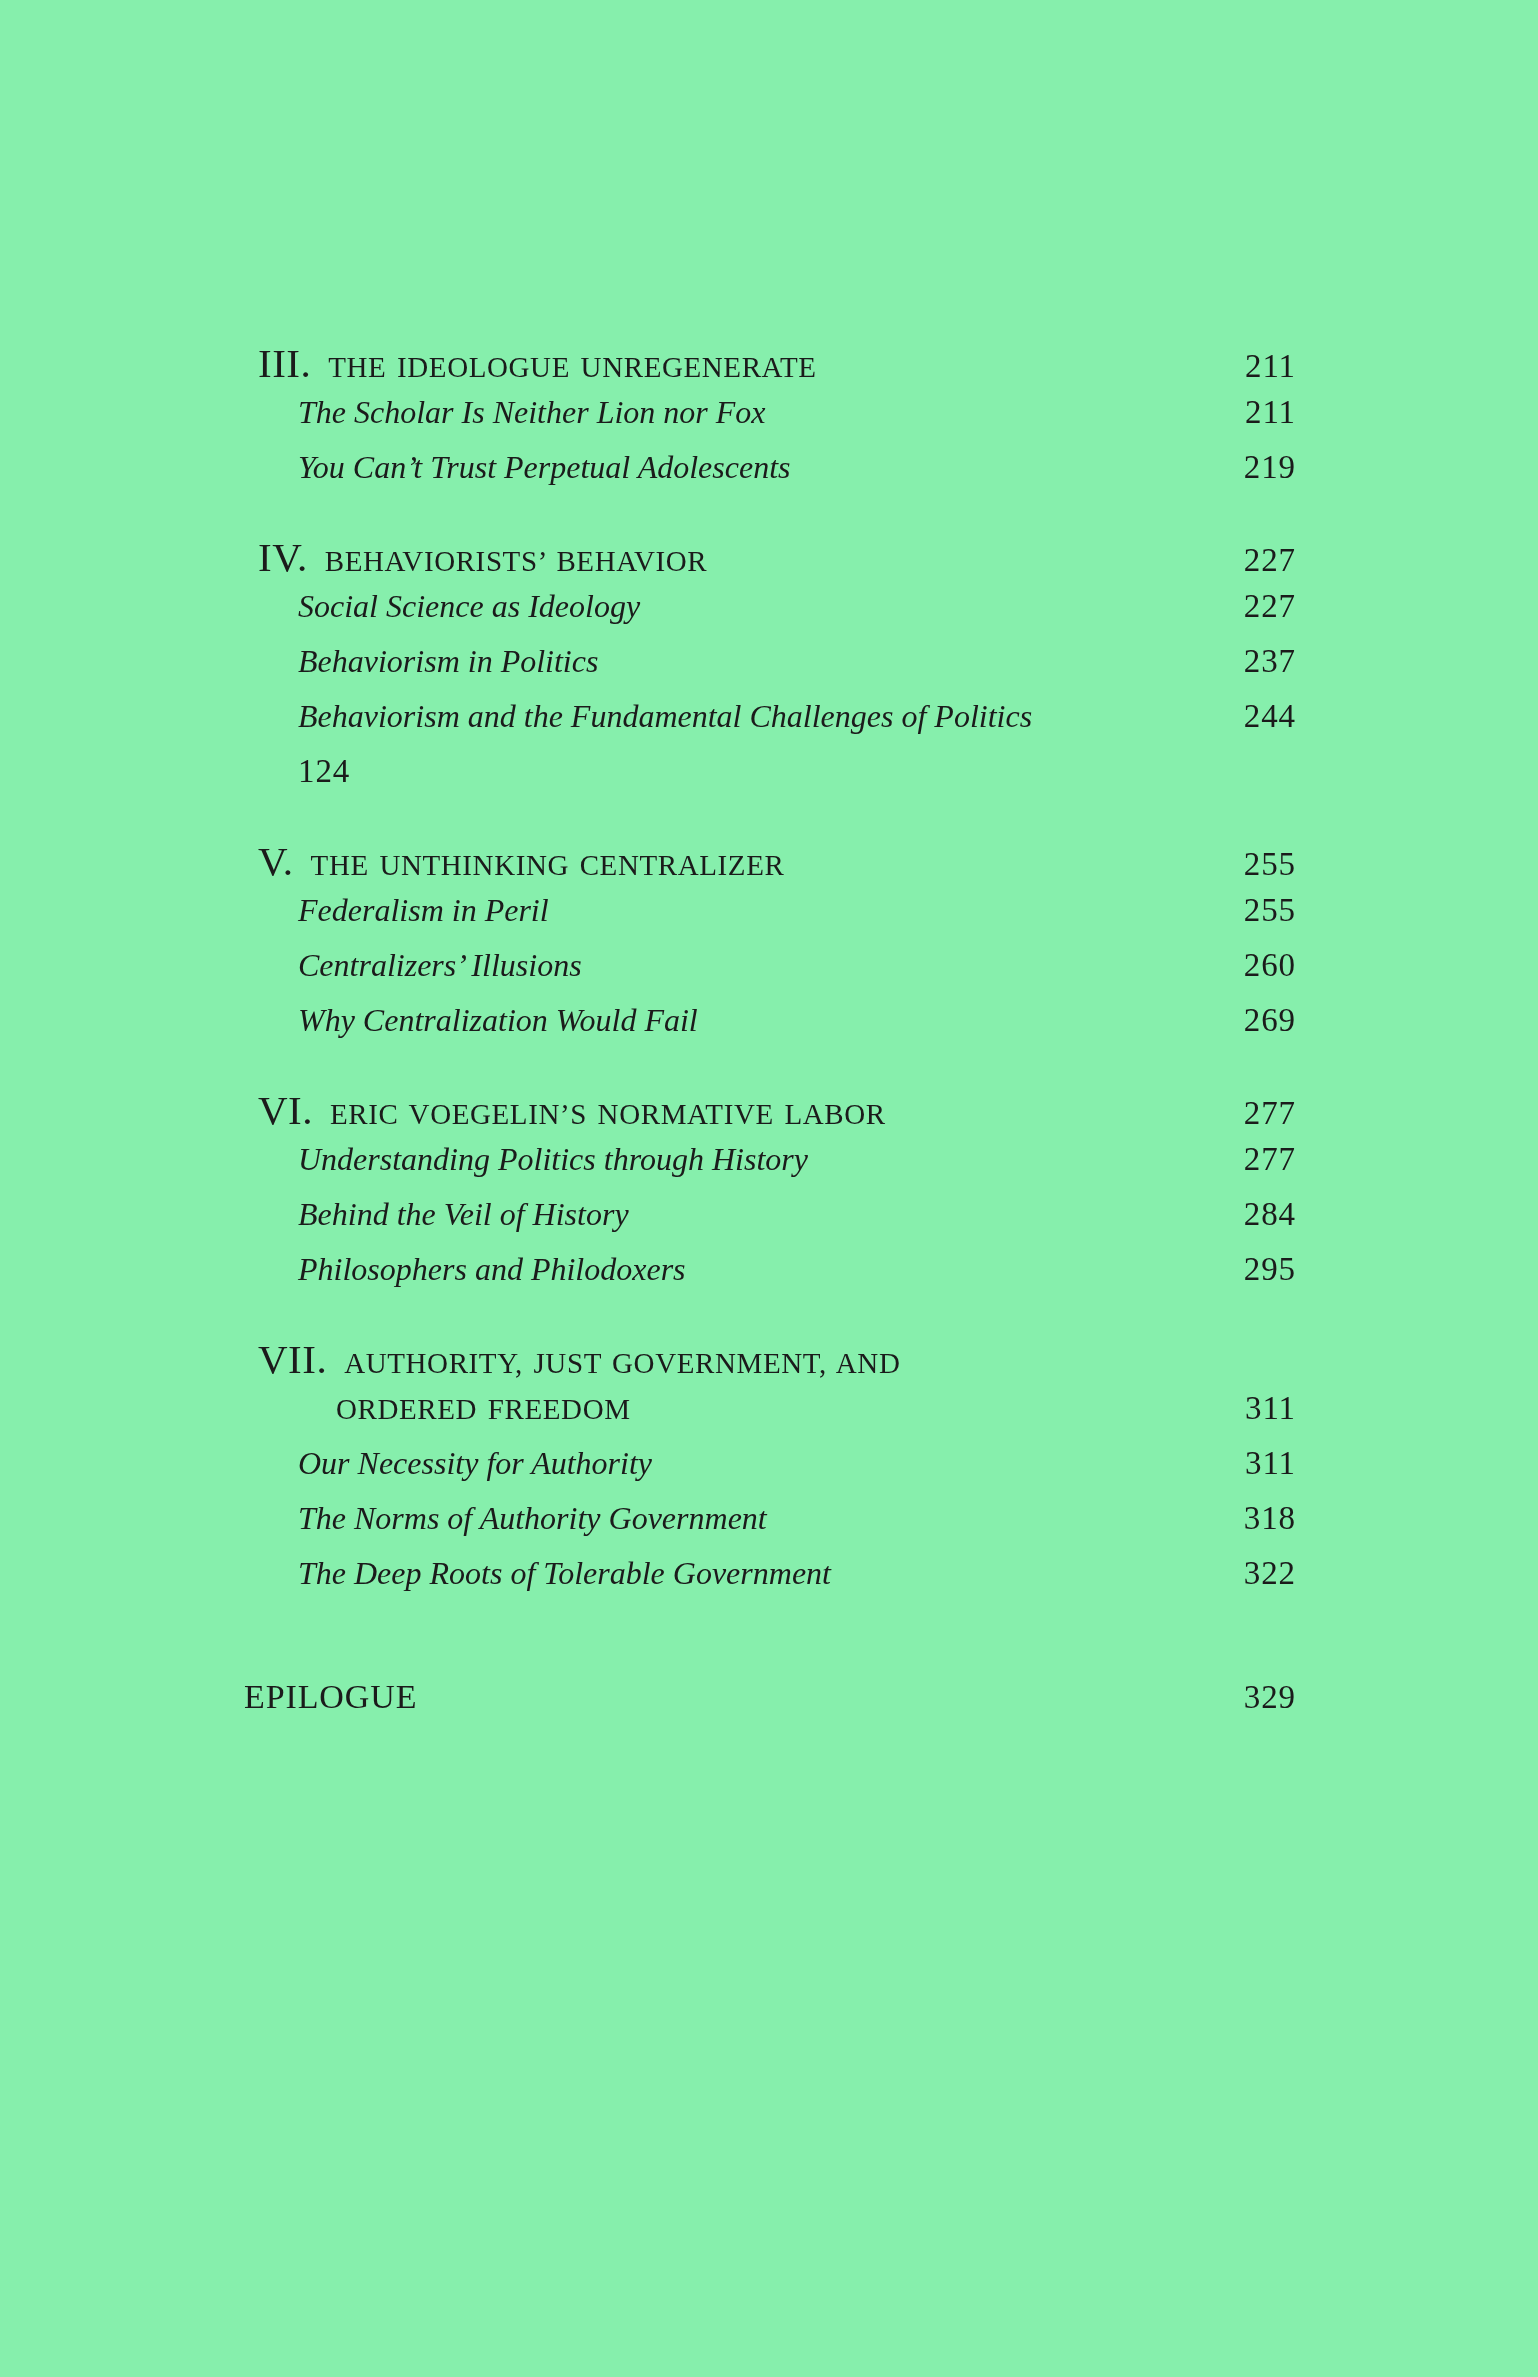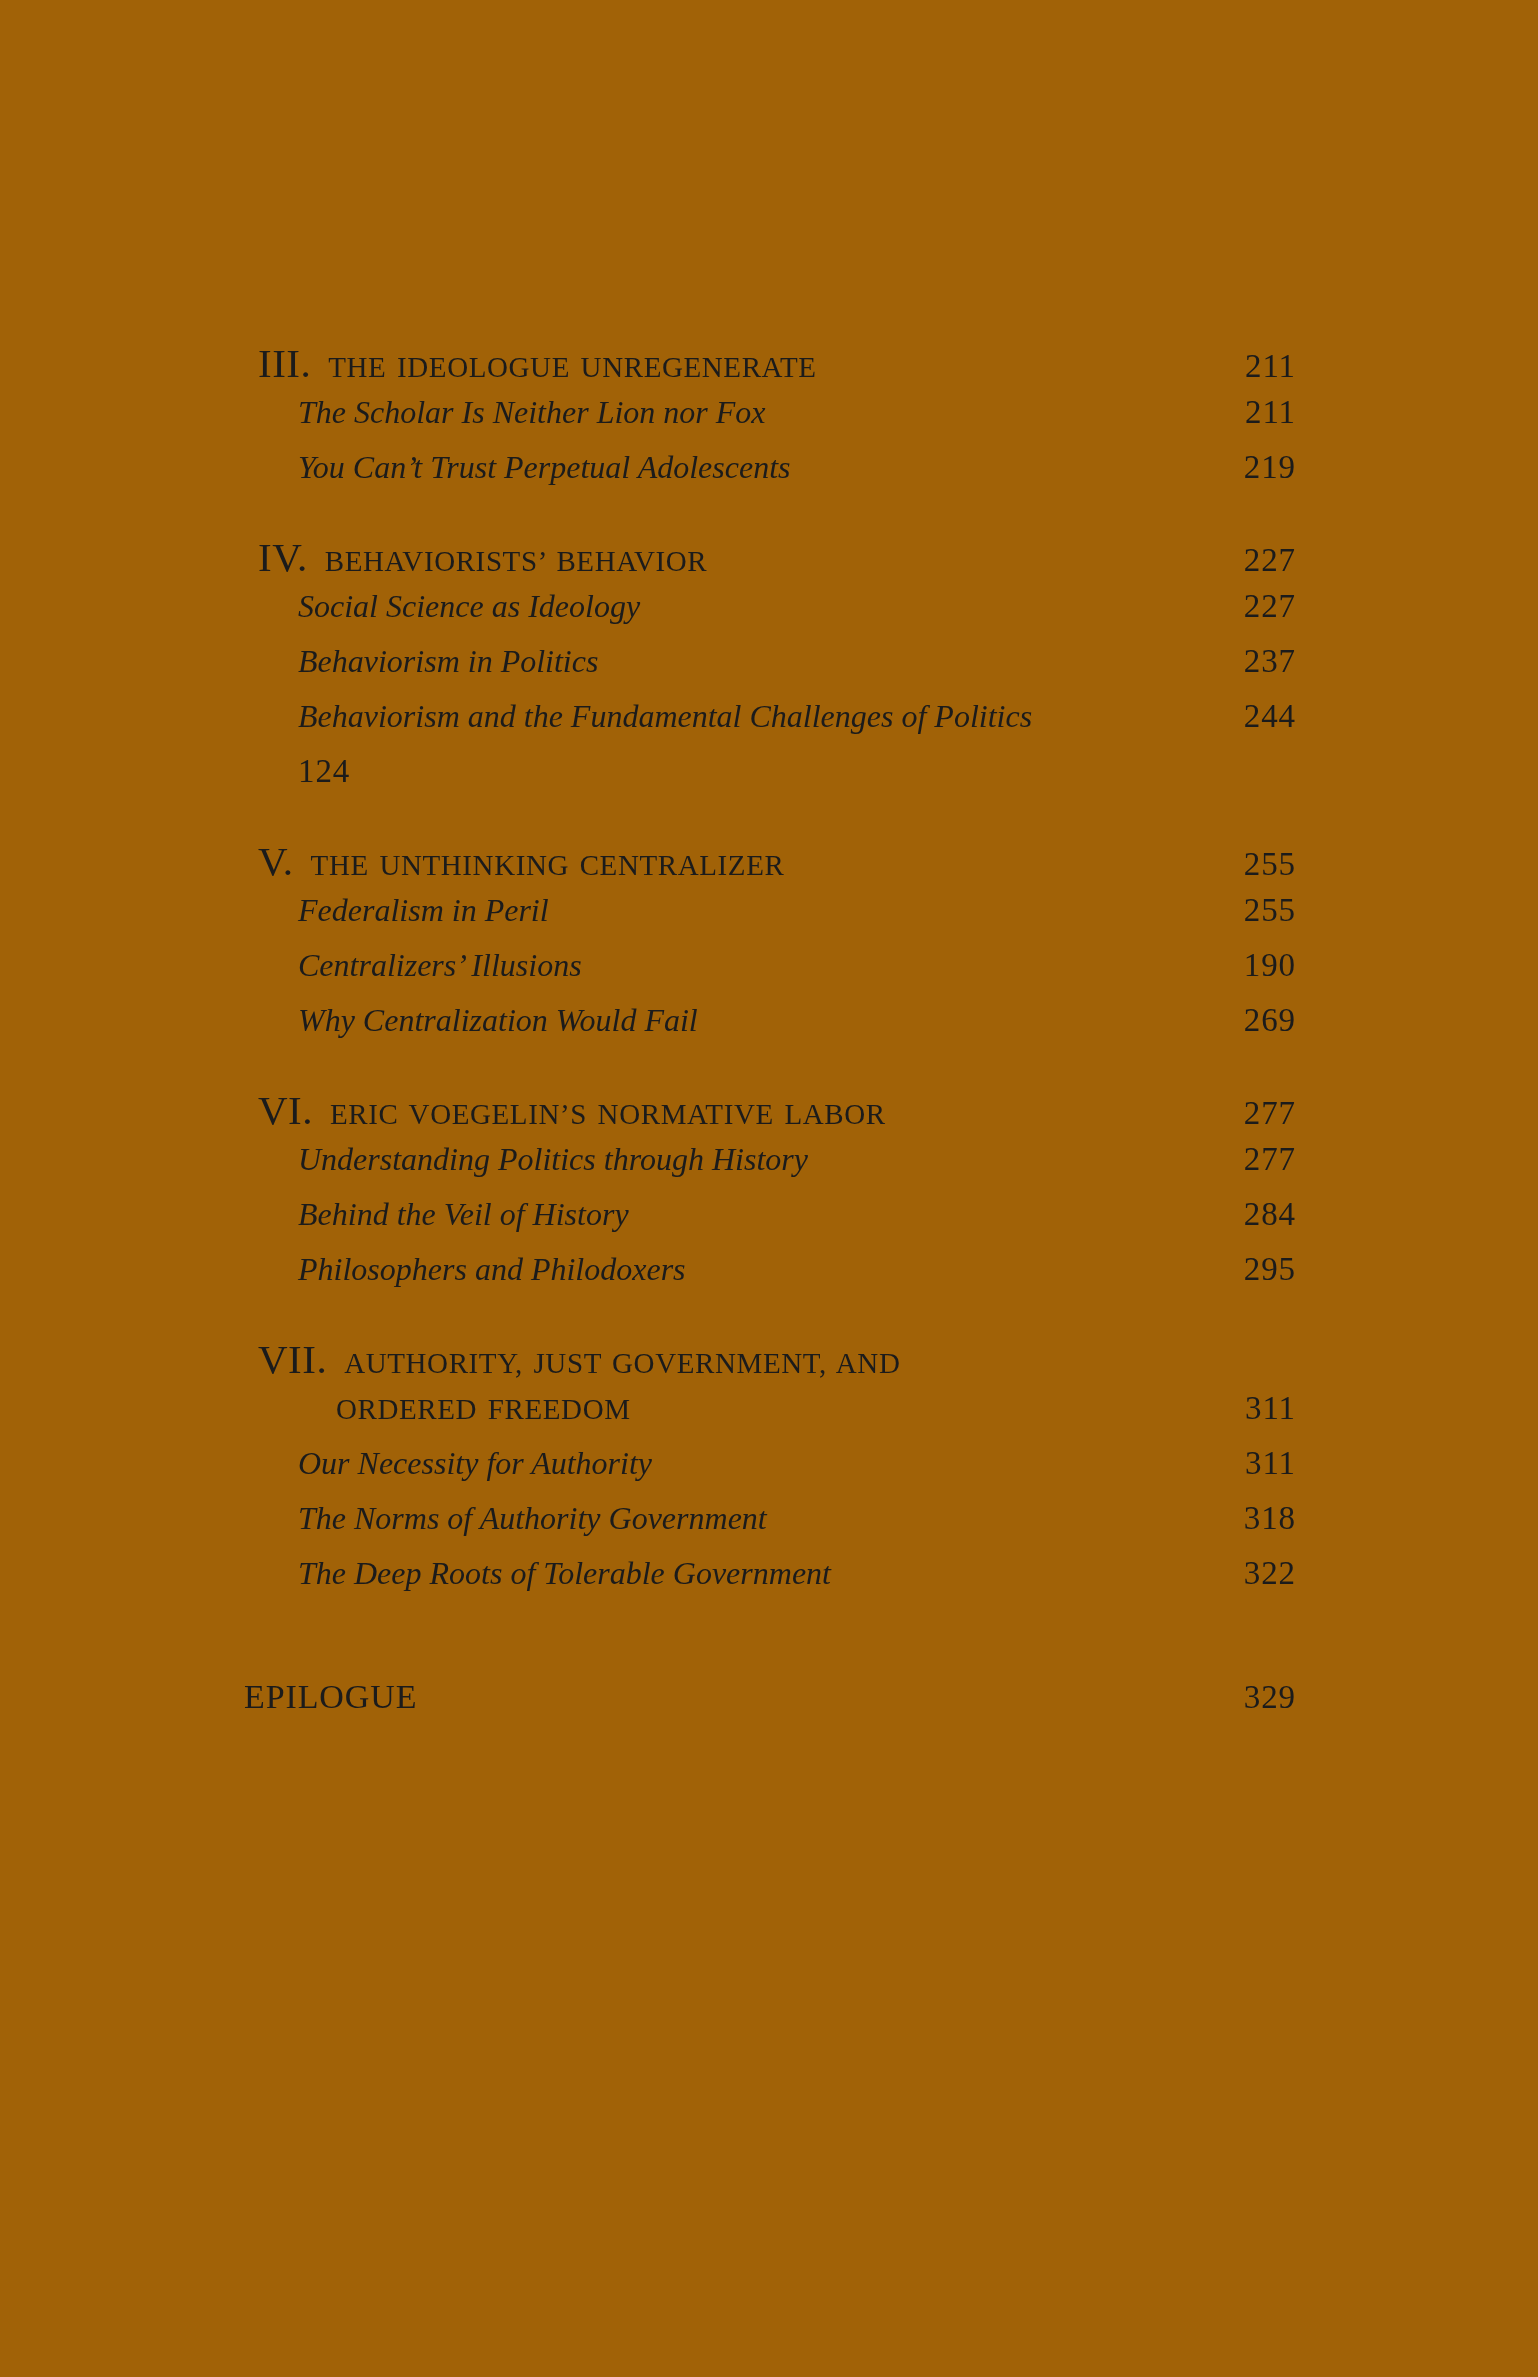--- a/index.html
+++ b/index.html
@@ -4,21 +4,21 @@
 <style>
   html, body {
     margin: 0;
     padding: 0;
     background: #ffffff;
   }
   .page {
     position: relative;
     width: 1538px;
     height: 2377px;
-    background: #a16207;
+    background: #86efac;
     color: #1b1b1b;
     font-family: "Liberation Serif", serif;
     overflow: hidden;
   }
   .toc {
     box-sizing: border-box;
     padding: 339px 242px 0 244px; 
   }
   .toc-section + .toc-section { margin-top: 29px; }
   .row {
@@ -104,21 +104,21 @@
       <div class="row chapter-row">
         <span class="chapter-left"><span class="numeral">V.</span><span class="chapcaps">THE UNTHINKING CENTRALIZER</span></span>
         <span class="pageno">255</span>
       </div>
       <div class="row sub-row">
         <span class="sub-title">Federalism in Peril</span>
         <span class="pageno">255</span>
       </div>
       <div class="row sub-row">
         <span class="sub-title">Centralizers’ Illusions</span>
-        <span class="pageno">190</span>
+        <span class="pageno">260</span>
       </div>
       <div class="row sub-row">
         <span class="sub-title">Why Centralization Would Fail</span>
         <span class="pageno">269</span>
       </div>
     </section>
 
     <section class="toc-section">
       <div class="row chapter-row">
         <span class="chapter-left"><span class="numeral">VI.</span><span class="chapcaps">ERIC VOEGELIN’S NORMATIVE LABOR</span></span>

